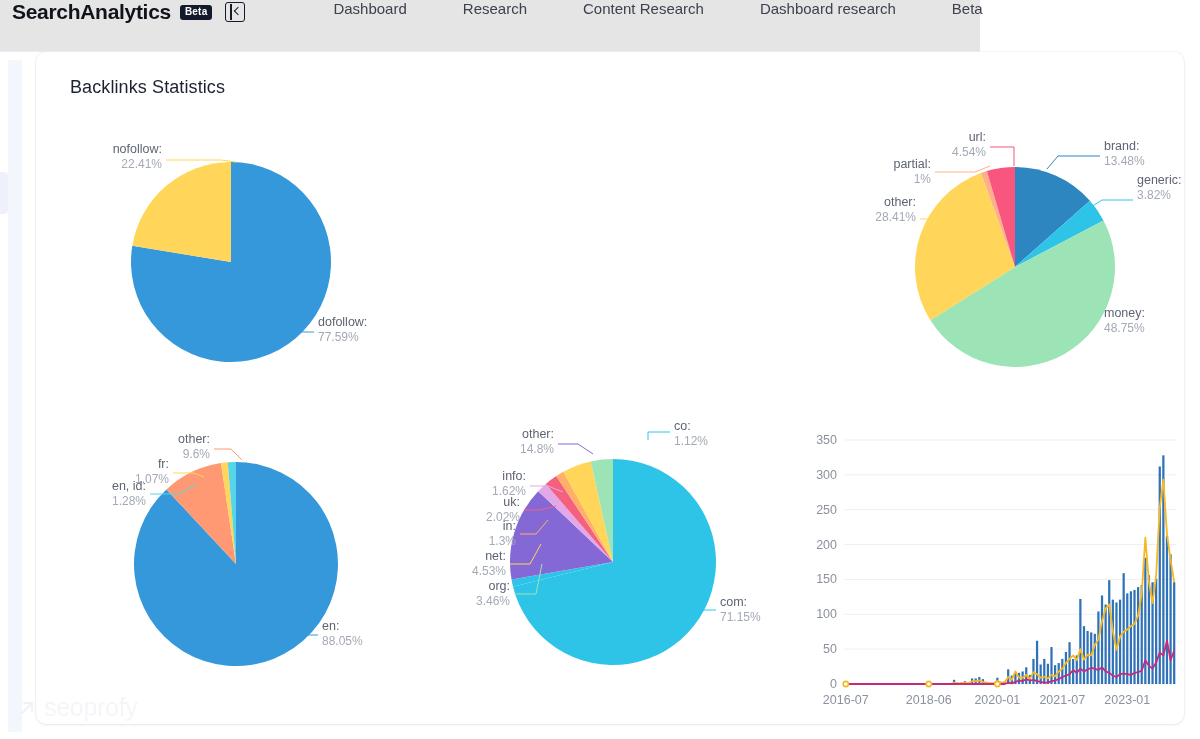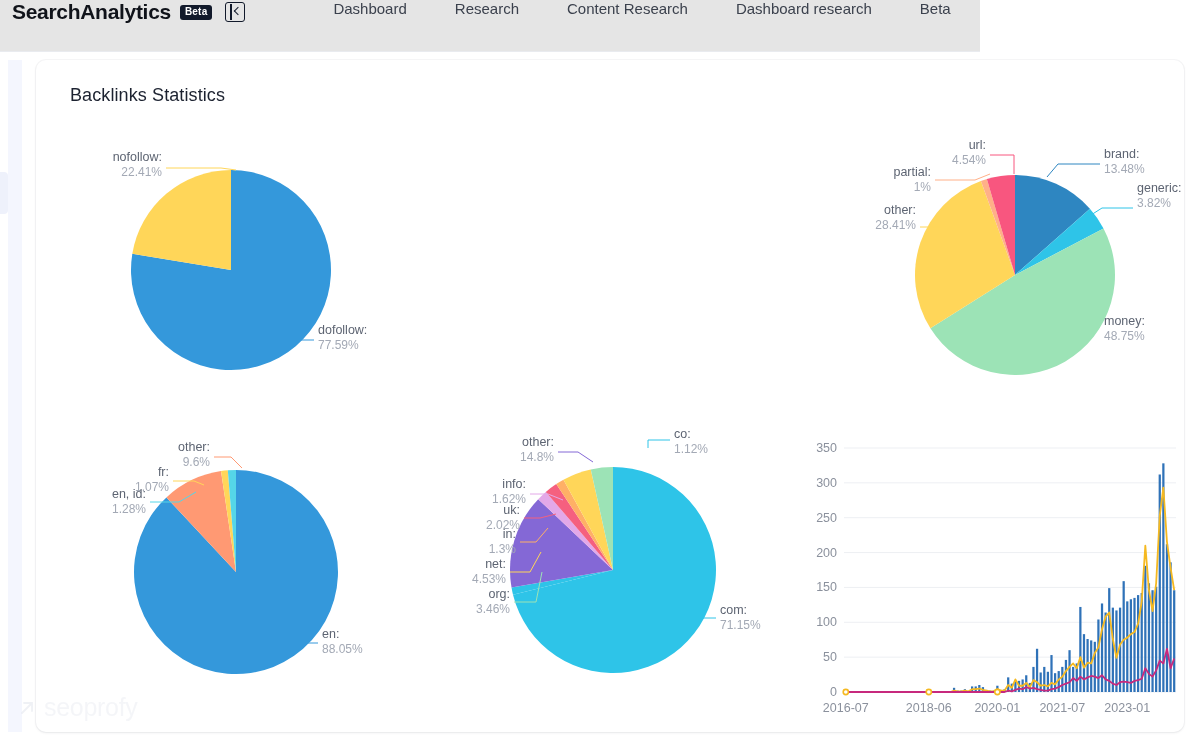--- a/index.html
+++ b/index.html
@@ -35,21 +35,21 @@
   }
   .collapse-btn::before {
     content:""; position:absolute; left:4px; top:1px; bottom:1px;
     width:1.6px; background:#121a2b;
   }
   .collapse-btn .chev {
     position:absolute; left:9px; top:5px; width:6px; height:6px;
     border-left:1.6px solid #121a2b; border-bottom:1.6px solid #121a2b;
     transform: rotate(45deg);
   }
-  .nav { display:flex; align-items:center; gap:4px; margin-left:66px; }
+  .nav { display:flex; align-items:center; gap:12px; margin-left:66px; }
   .nav-item {
     font-size:15px; color:#3b414d; padding:0 22px; cursor:pointer;
     white-space:nowrap;
   }
 
   
   .rail {
     position:absolute; left:0; top:52px; width:22px; height:687px;
     background:#ffffff;
   }
@@ -57,21 +57,21 @@
     position:absolute; left:8px; top:8px; width:14px; height:672px;
     background:#f4f6fe;
   }
   .rail-nub {
     position:absolute; left:0; top:120px; width:8px; height:42px;
     background:#eef1fb; border-radius:0 4px 4px 0;
   }
 
   
   .card {
-    position:absolute; left:36px; top:60px; width:1148px; height:672px;
+    position:absolute; left:36px; top:52px; width:1148px; height:672px;
     background:#ffffff; border-radius:10px;
     box-shadow: 0 1px 3px rgba(18,26,43,.07), 0 0 0 1px rgba(18,26,43,.035);
     text-align: right;
   }
   .card-title {
     position:absolute; left:34px; top:25px;
     font-size:18px; color:#1c2230; letter-spacing:.1px;
   }
 
   

